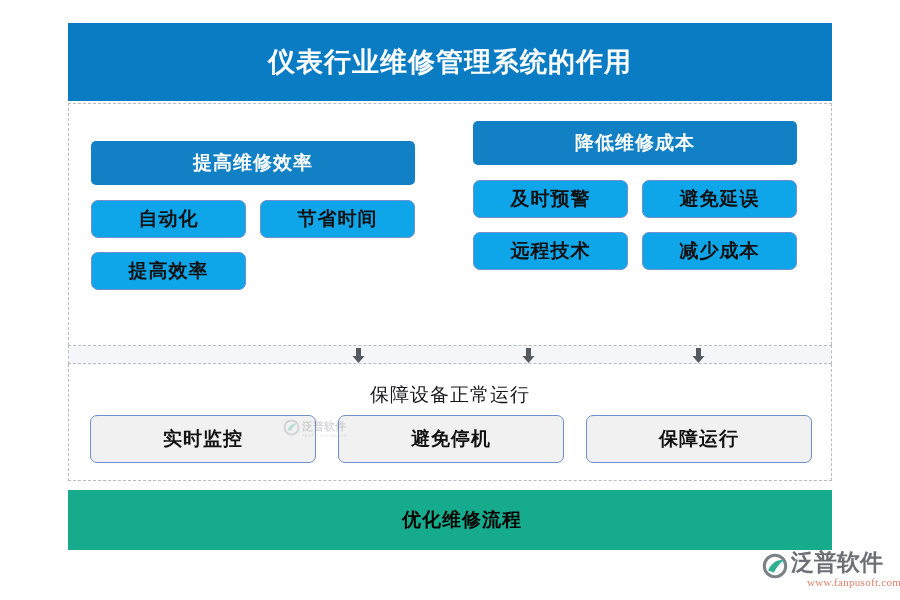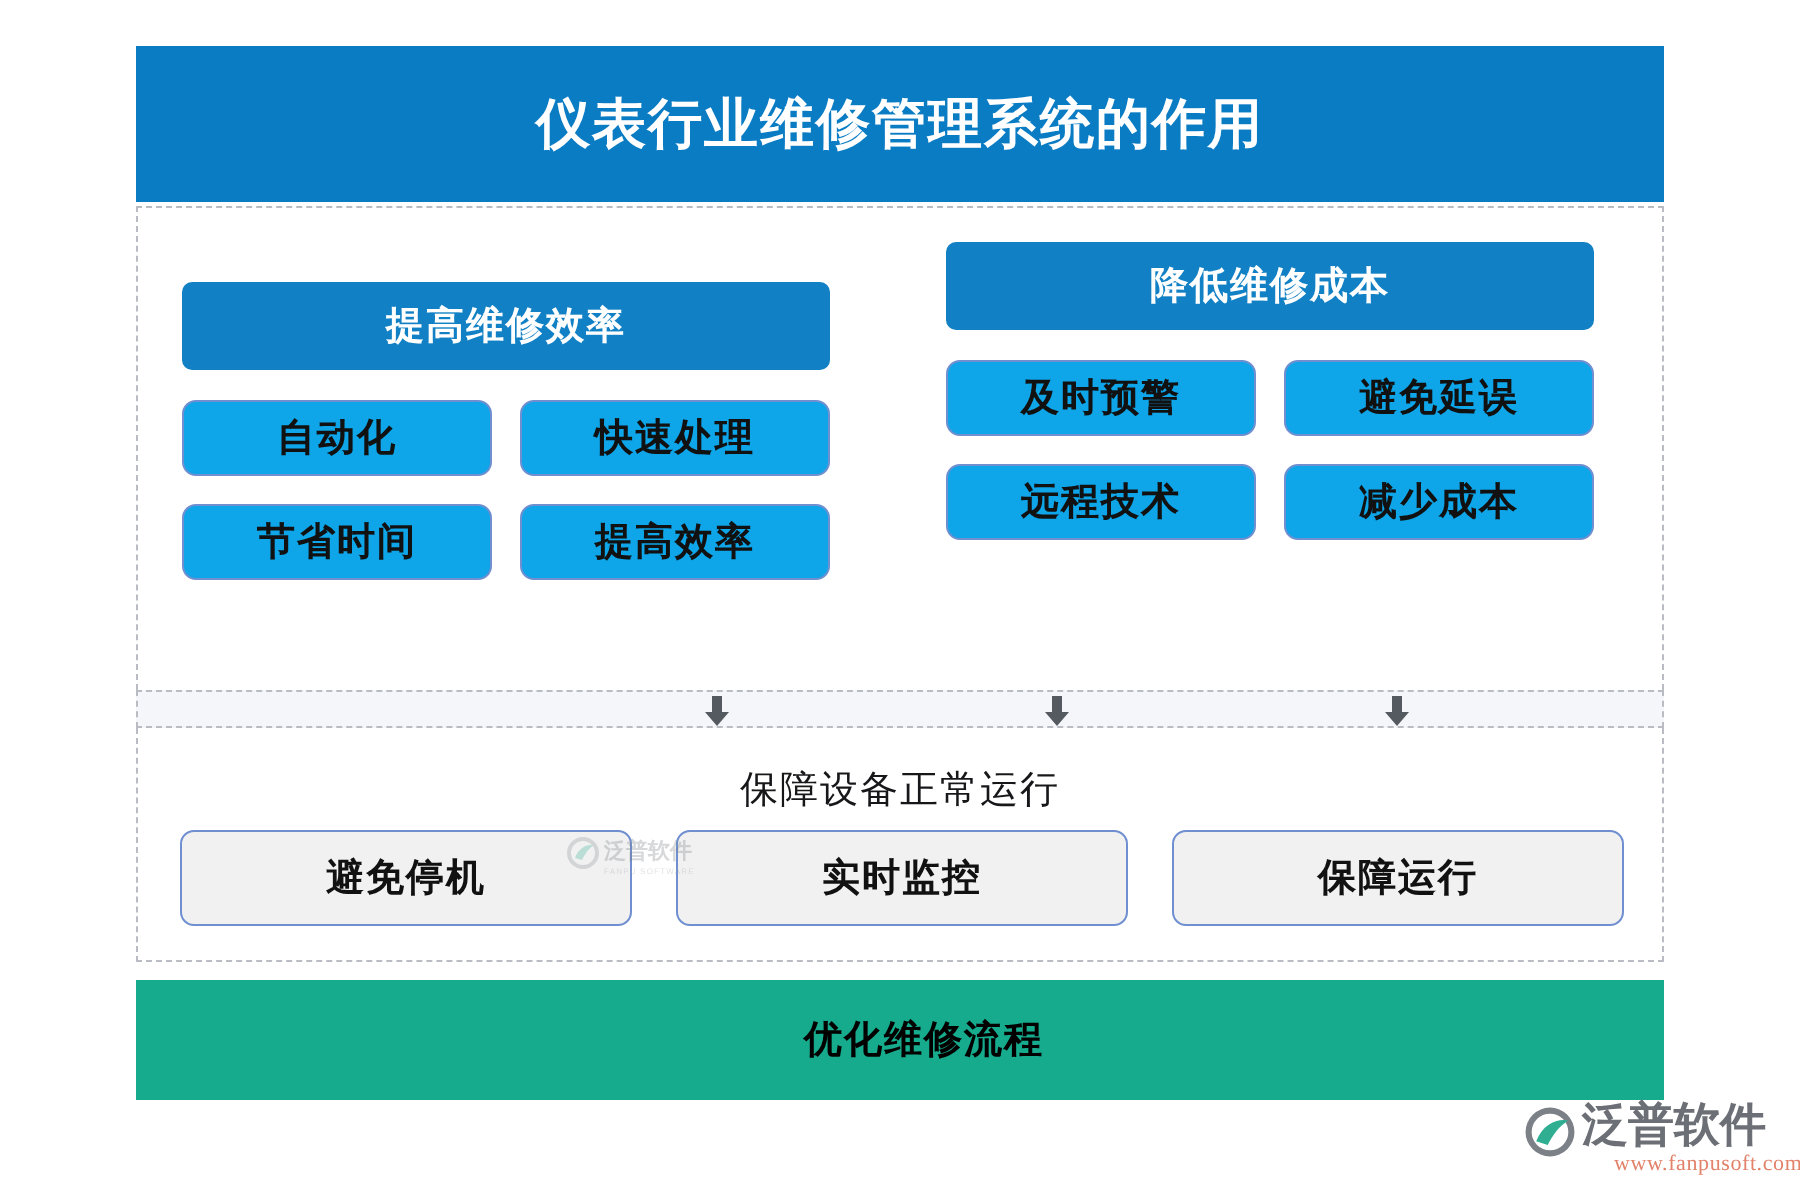--- a/index.html
+++ b/index.html
@@ -256,21 +256,20 @@
   <div class="header-bar">
     <div class="header-title">仪表行业维修管理系统的作用</div>
   </div>
 
   <div class="section section-top">
 
     <div class="col col-left">
       <div class="col-header">提高维修效率</div>
       <div class="col-grid">
         <div class="chip">自动化</div>
-        <div class="chip">快速处理</div>
         <div class="chip">节省时间</div>
         <div class="chip">提高效率</div>
       </div>
     </div>
 
     <div class="col col-right">
       <div class="col-header">降低维修成本</div>
       <div class="col-grid">
         <div class="chip">及时预警</div>
         <div class="chip">避免延误</div>
@@ -295,22 +294,22 @@
     <div class="arrow arrow-3">
       <svg width="13" height="15" viewBox="0 0 13 15" aria-hidden="true">
         <path d="M4 0 H9 V8 H12.5 L6.5 15 L0.5 8 H4 Z" fill="#555a60"></path>
       </svg>
     </div>
   </div>
 
   <div class="section section-mid">
     <div class="mid-title">保障设备正常运行</div>
     <div class="mid-row">
+      <div class="chip-wide">实时监控</div>
       <div class="chip-wide">避免停机</div>
-      <div class="chip-wide">实时监控</div>
       <div class="chip-wide">保障运行</div>
     </div>
   </div>
 
   <div class="watermark">
     <div class="wm-mark">
       <svg width="17" height="17" viewBox="0 0 34 34" aria-hidden="true">
         <path d="M17 1 A16 16 0 1 0 17 33 A16 16 0 1 0 17 1 Z M17 5 A12 12 0 1 1 17 29 A12 12 0 1 1 17 5 Z" fill="#8d9298"></path>
         <path d="M9 22 C13 11 22 8 28 9 C22 13 19 18 16 24 Z" fill="#3fb39a"></path>
       </svg>

